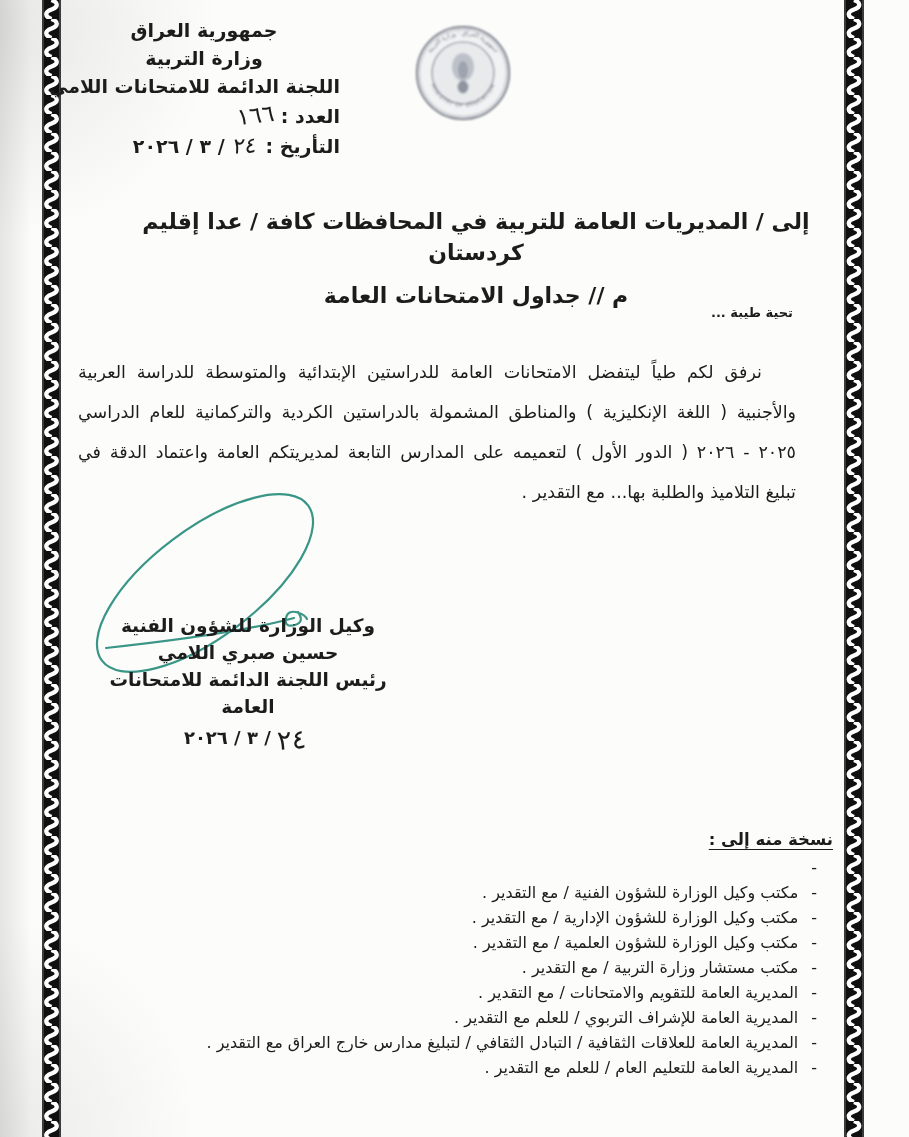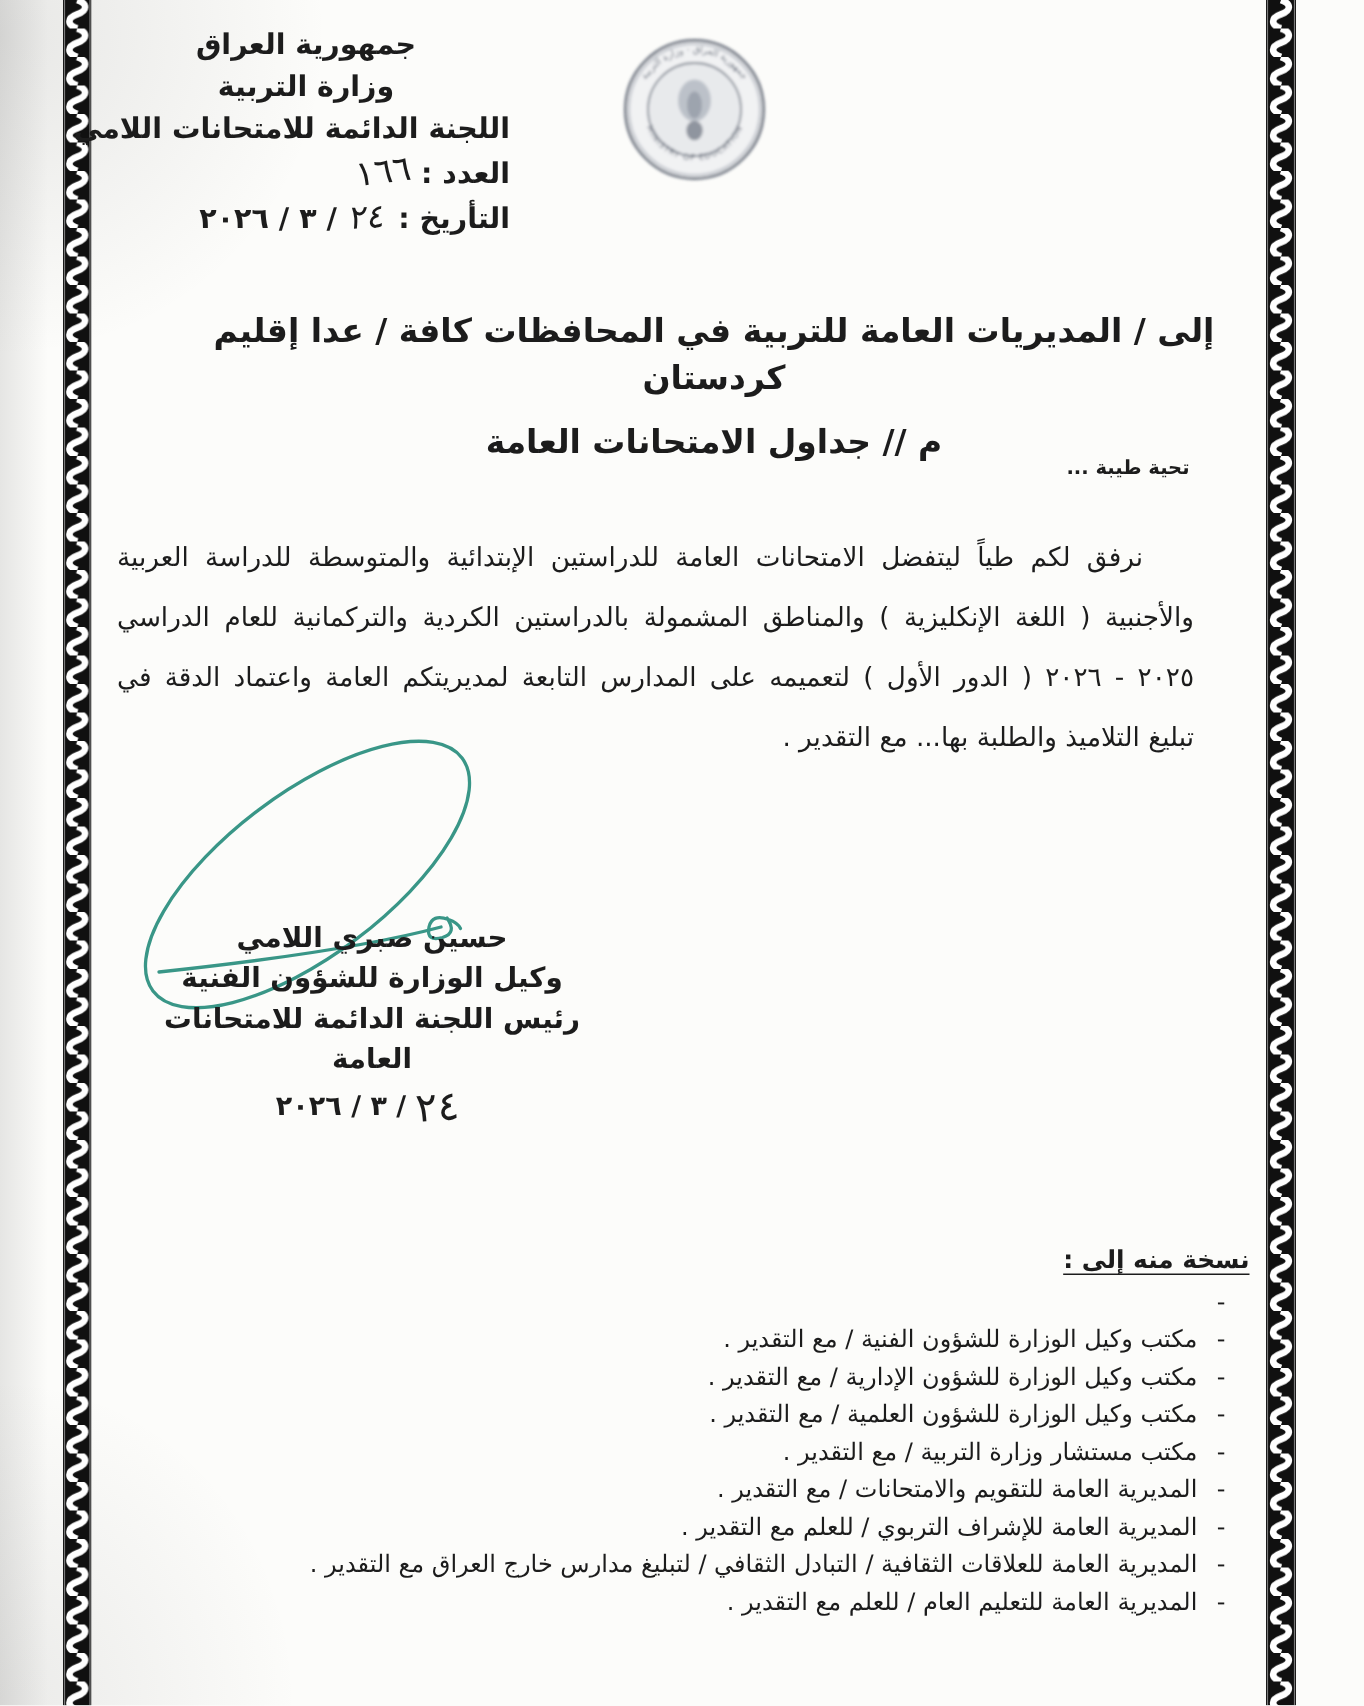--- a/index.html
+++ b/index.html
@@ -158,22 +158,22 @@
 
 <svg class="scribble" width="272" height="238" viewBox="0 0 272 238">
   <g fill="none" stroke="#2f9181" stroke-width="2.2" stroke-linecap="round" opacity="0.95">
     <ellipse cx="133" cy="117" rx="129" ry="54" transform="rotate(-37 133 117)"></ellipse>
     <path d="M226,146 q7,10 -3,13 q-11,3 -9,-7 q2,-9 13,-5 q6,2 8,6"></path>
     <path d="M222,152 C 170,166 90,176 34,182"></path>
   </g>
 </svg>
 
 <div class="sig-block">
+  <div>وكيل الوزارة للشؤون الفنية</div>
   <div>حسين صبري اللامي</div>
-  <div>وكيل الوزارة للشؤون الفنية</div>
   <div>رئيس اللجنة الدائمة للامتحانات العامة</div>
   <div class="sig-date">
     <span class="hand-day-green">٢٤</span>
     <span>/ ٣ / ٢٠٢٦</span>
   </div>
 </div>
 
 <div class="cc">
   <div class="cc-heading">نسخة منه إلى :</div>
   <div class="cc-item">

